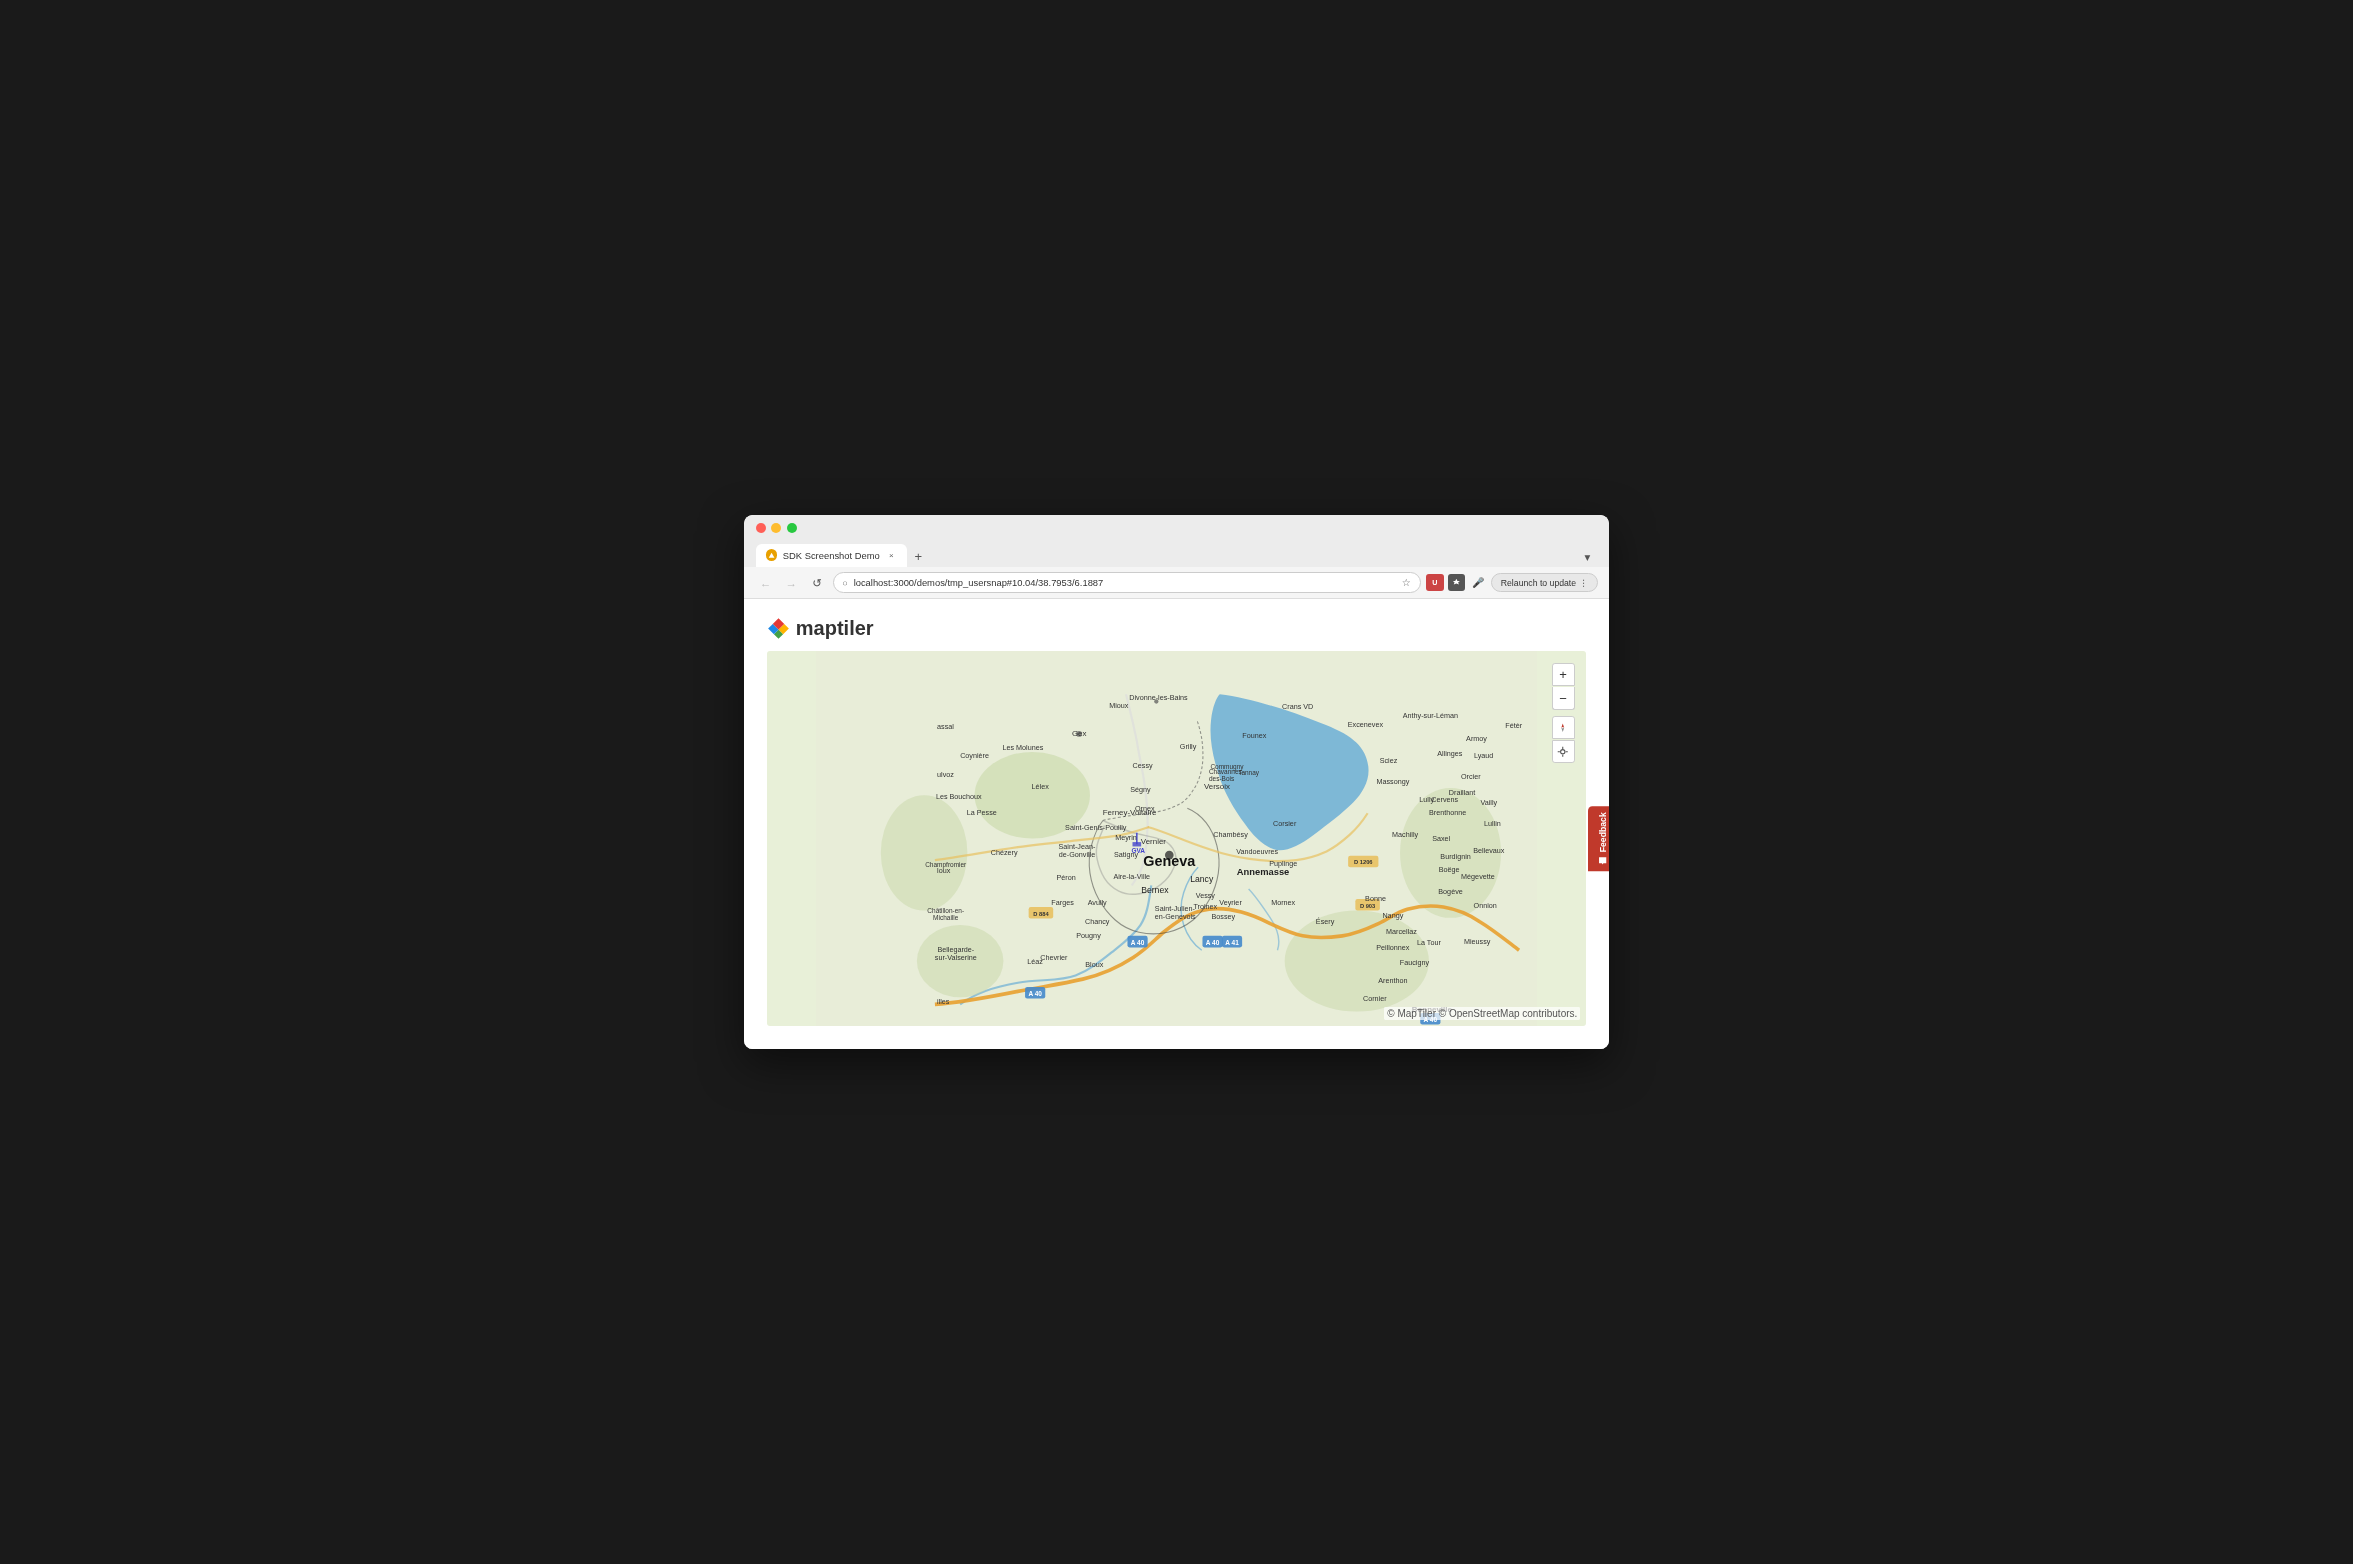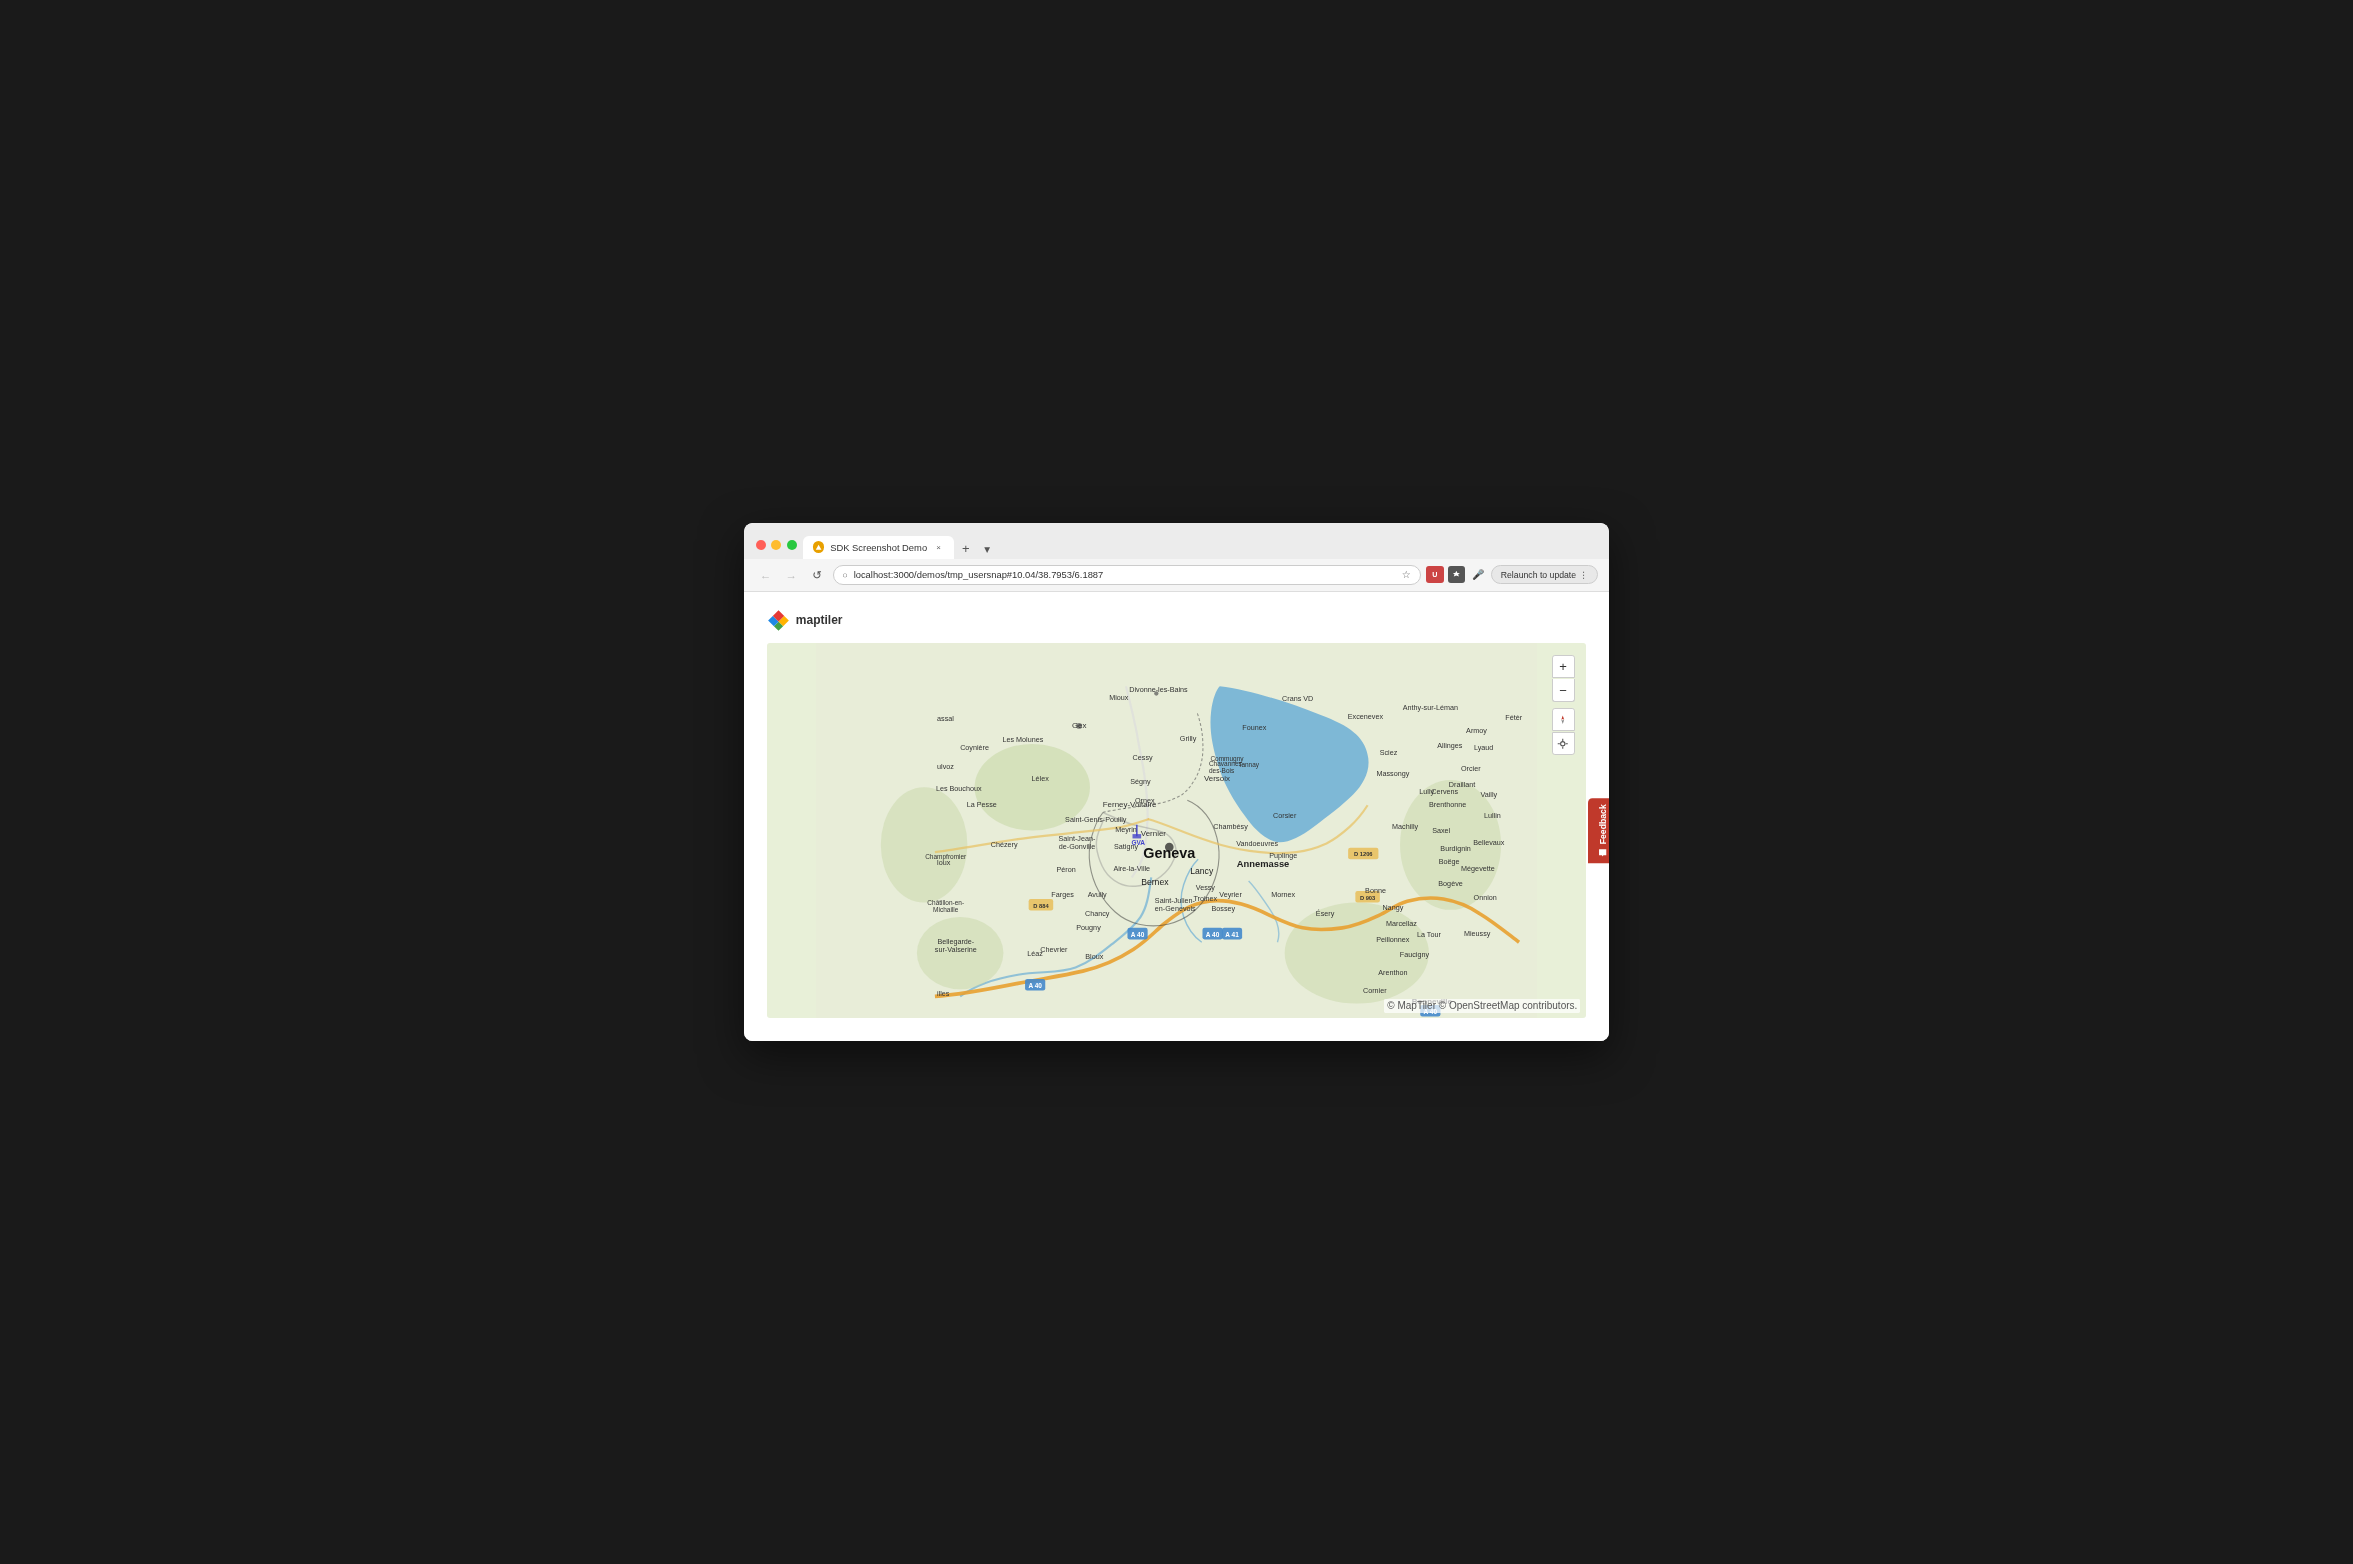--- a/index.html
+++ b/index.html
@@ -16,21 +16,21 @@
       background: #ffffff;
       border-radius: 8.7px;
       overflow: hidden;
       box-shadow: 0 14.4px 43px rgba(0,0,0,0.5);
     }
     
     .title-bar {
       background: #ececec;
       padding: 8.7px 11.5px 0;
       display: flex;
-      flex-direction: row;
+      flex-direction: column;
       gap: 5.8px;
     }
     .traffic-lights-row {
       display: flex;
       align-items: center;
       gap: 8.7px;
     }
     .traffic-lights {
       display: flex;
       gap: 5.8px;
@@ -212,21 +212,21 @@
       display: flex;
       align-items: center;
       gap: 5.8px;
       margin-bottom: 11.5px;
     }
     .logo-diamond {
       width: 23px;
       height: 23px;
     }
     .logo-text {
-      font-size: 12px;
+      font-size: 20px;
       font-weight: 400;
       color: #333;
     }
     .logo-text span { font-weight: 700; }
     
     .map-container {
       width: 100%;
       height: 375px;
       border-radius: 2.9px;
       overflow: hidden;

